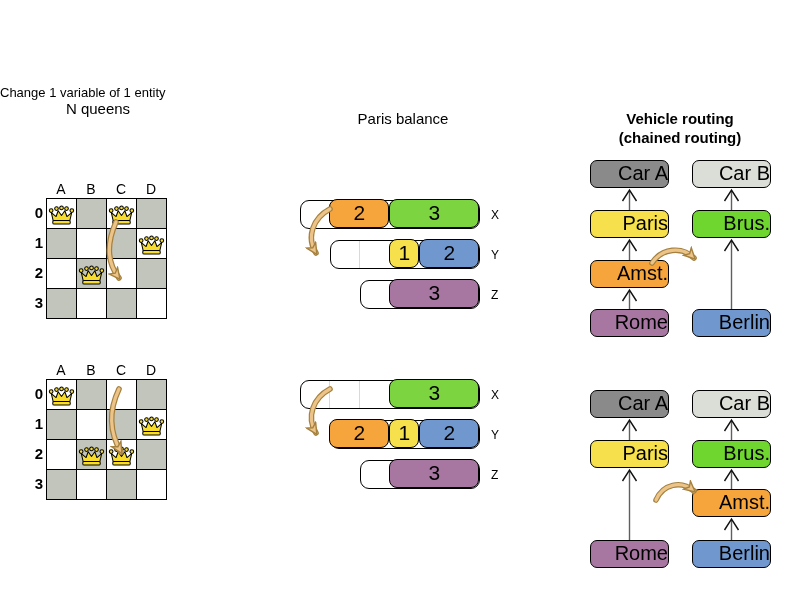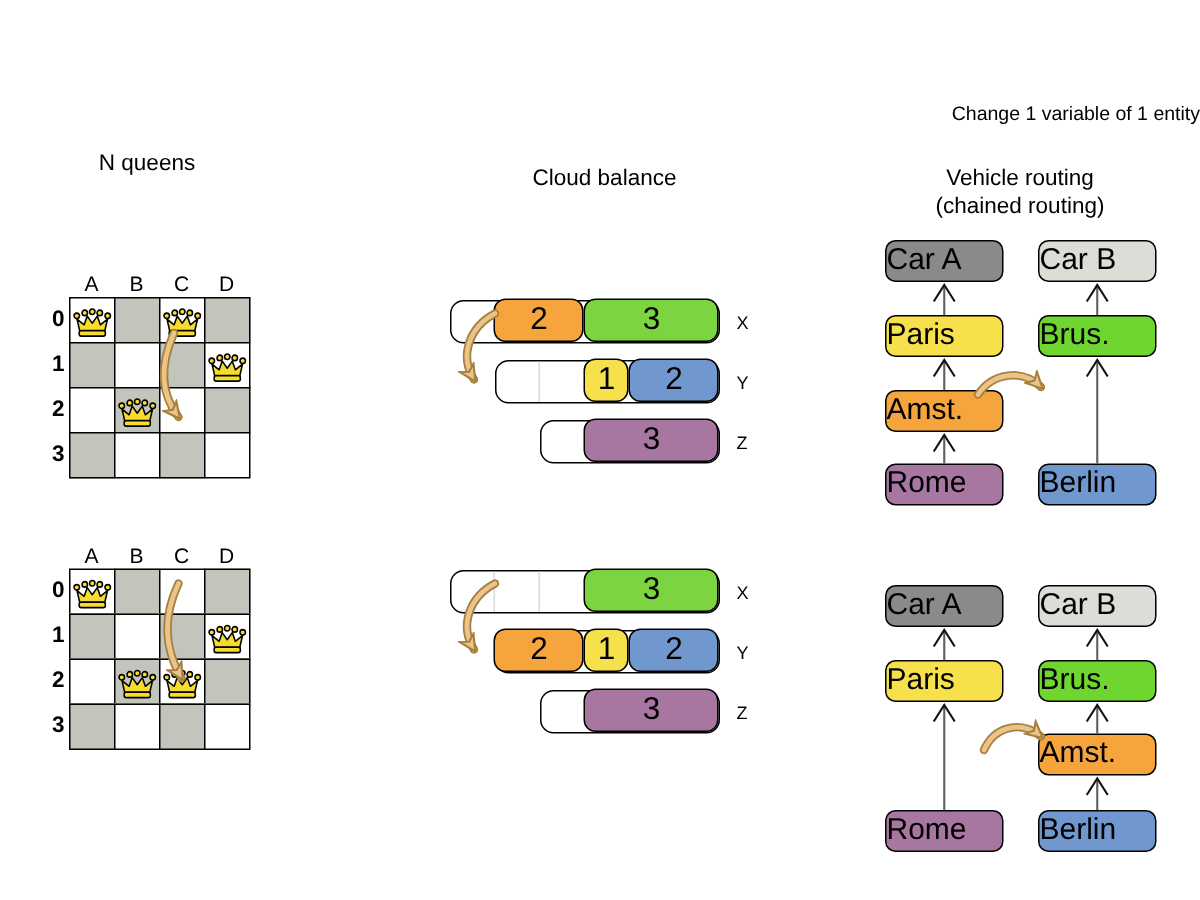--- a/index.html
+++ b/index.html
@@ -1,50 +1,50 @@
 <!DOCTYPE html>
 <html><head>
 <meta charset="utf-8">
 <style>
   html,body{margin:0;padding:0;background:#fff;}
   #stage{position:relative;width:800px;height:600px;background:#ffffff;overflow:hidden;
          font-family:"Liberation Sans",sans-serif;color:#000;}
   .layer{position:absolute;left:0;top:0;width:800px;height:600px;}
   .title{position:absolute;left:0;right:0;top:30px;text-align:center;font-size:34px;letter-spacing:0;}
-  .subtitle{position:absolute;left:0;right:0;top:68px;text-align:right;font-size:13px;}
+  .subtitle{position:absolute;left:0;right:0;top:85px;text-align:left;font-size:13px;}
   .col-header{position:absolute;font-size:15px;text-align:center;}
   .hdr-nq{left:28px;width:140px;top:100px;}
   .hdr-cb{left:323px;width:160px;top:110px;}
-  .hdr-vr{left:580px;width:200px;top:109px;line-height:19px;}
+  .hdr-vr{left:580px;width:200px;top:109px;line-height:19px;font-weight:bold;}
   
   .board{position:absolute;left:28px;width:145px;height:145px;}
   .cell{position:absolute;width:31px;height:31px;box-sizing:border-box;border:1px solid #000;}
   .col-label{position:absolute;top:0;width:30px;text-align:center;font-size:14px;line-height:16px;}
   .row-label{position:absolute;left:0;width:15px;text-align:right;font-size:15px;font-weight:600;line-height:18px;}
   .queen{position:absolute;width:27px;height:21px;}
   .queen svg{display:block;}
   
   .bar{position:absolute;height:29px;box-sizing:border-box;background:#fff;border:1.6px solid #000;border-radius:9px;}
   .block{position:absolute;top:-1.6px;height:29px;box-sizing:border-box;border:1.6px solid #000;border-radius:8px;
          text-align:center;font-size:21px;line-height:25px;}
   .divider{position:absolute;top:0;bottom:0;width:1px;background:#d9d9d9;}
   .bar-label{position:absolute;width:20px;font-size:12px;}
   
   .vbox{position:absolute;width:79px;height:28px;box-sizing:border-box;border:1.6px solid #000;border-radius:7px;
-        text-align:left;font-size:20px;line-height:24px;}
+        text-align:right;font-size:20px;line-height:24px;}
   #overlay{position:absolute;left:0;top:0;pointer-events:none;}
 </style>
 </head>
 <body>
 
 <div id="stage">
   <div class="subtitle">Change 1 variable of 1 entity</div>
 
   <div class="col-header hdr-nq">N queens</div>
-  <div class="col-header hdr-cb">Cloud balance</div>
+  <div class="col-header hdr-cb">Paris balance</div>
   <div class="col-header hdr-vr">
     <div>Vehicle routing</div>
     <div>(chained routing)</div>
   </div>
 
   <div class="layer" id="boards-layer">
       <div class="board" style="top: 181px;">
         <div class="col-label" style="left: 18px;">A</div>
         <div class="col-label" style="left: 48px;">B</div>
         <div class="col-label" style="left: 78px;">C</div>

